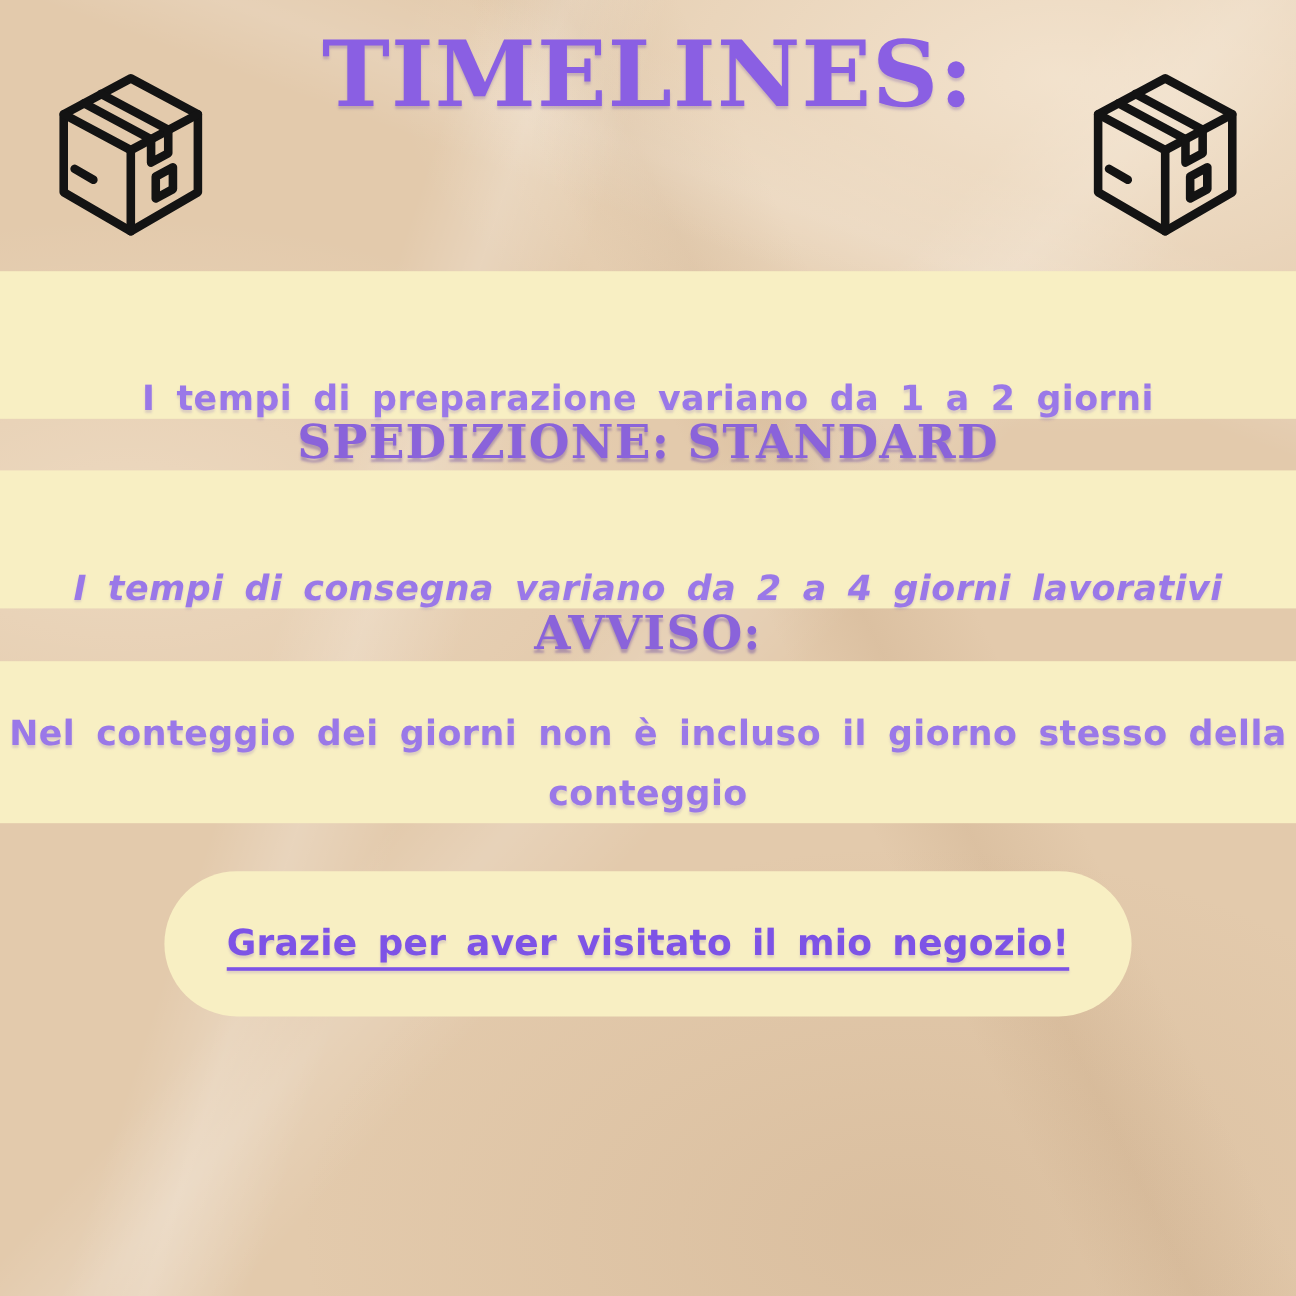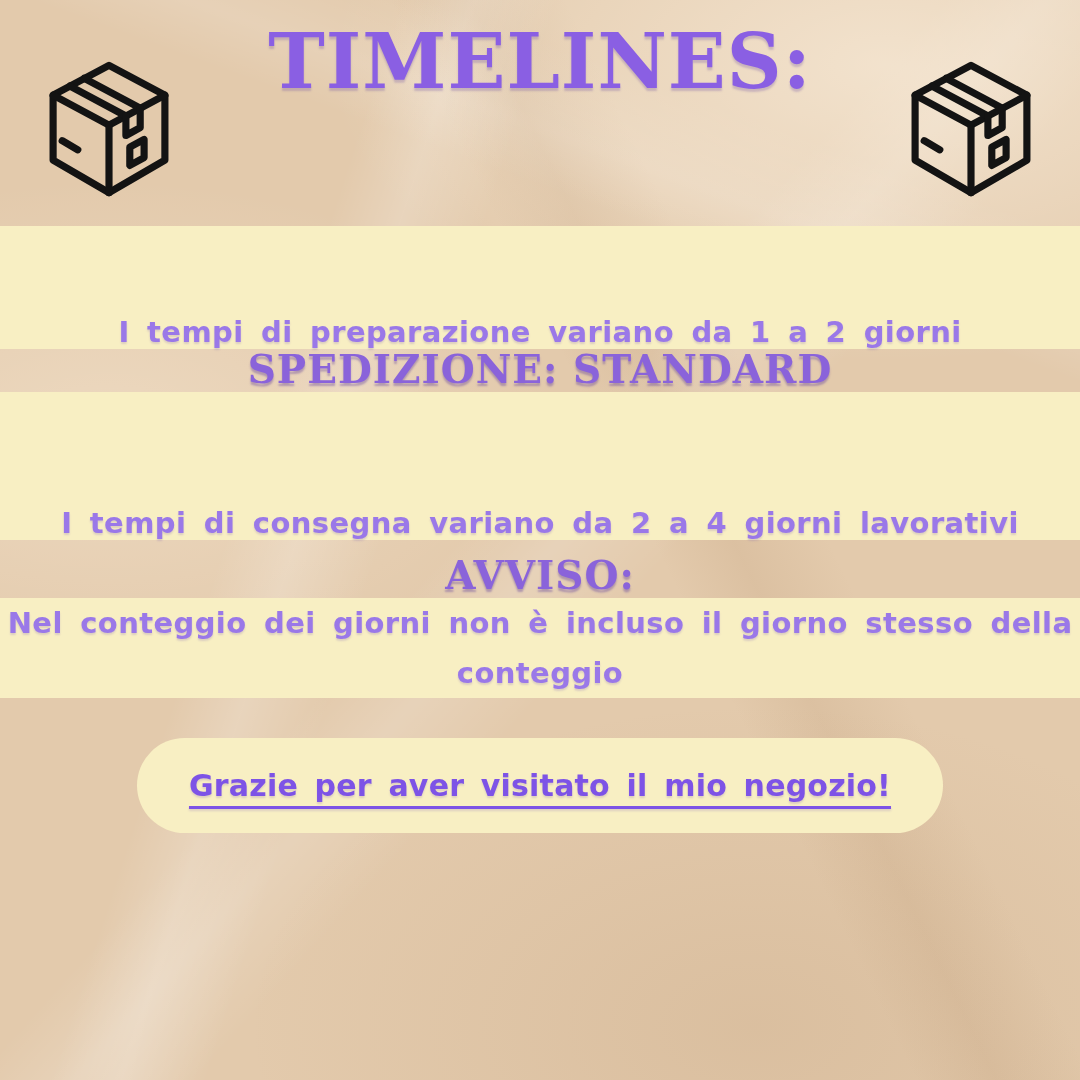--- a/index.html
+++ b/index.html
@@ -43,29 +43,29 @@
     letter-spacing:.4px;word-spacing:7px;text-align:center;
     text-shadow:0 2px 2px rgba(120,90,180,.22);
   }
   .bandhead{
     font-family:"DejaVu Serif",serif;font-weight:bold;
     font-size:39px;color:#8a63da;letter-spacing:1px;
     text-shadow:0 3px 2px rgba(97,66,158,.40);
   }
   .h-b1{height:123px;}
   .h-b2{height:43px;}
-  .h-b3{height:148px;}
+  .h-b3{height:115px;font-style:italic;}
   .h-b4{height:55px;}
   .h-b5{height:142px;}
-  .h-b6{height:58px;}
-  .h-b7{height:100px;}
+  .h-b6{height:44px;}
+  .h-b7{height:135px;}
   .notice{line-height:50px;}
   .footer{height:190px;display:flex;justify-content:center;align-items:flex-start;}
   .pill{
-    margin-top:40px;height:95px;
+    margin-top:40px;height:121px;
     padding:0 52px;border-radius:64px;
     background:#f8efc3;
     display:inline-flex;align-items:center;justify-content:center;
   }
   .pill-link{
     font-weight:bold;font-size:30px;color:#7d53e6;
     letter-spacing:.2px;word-spacing:6px;
     text-decoration:underline;
     text-decoration-thickness:3px;
     text-underline-offset:10px;

